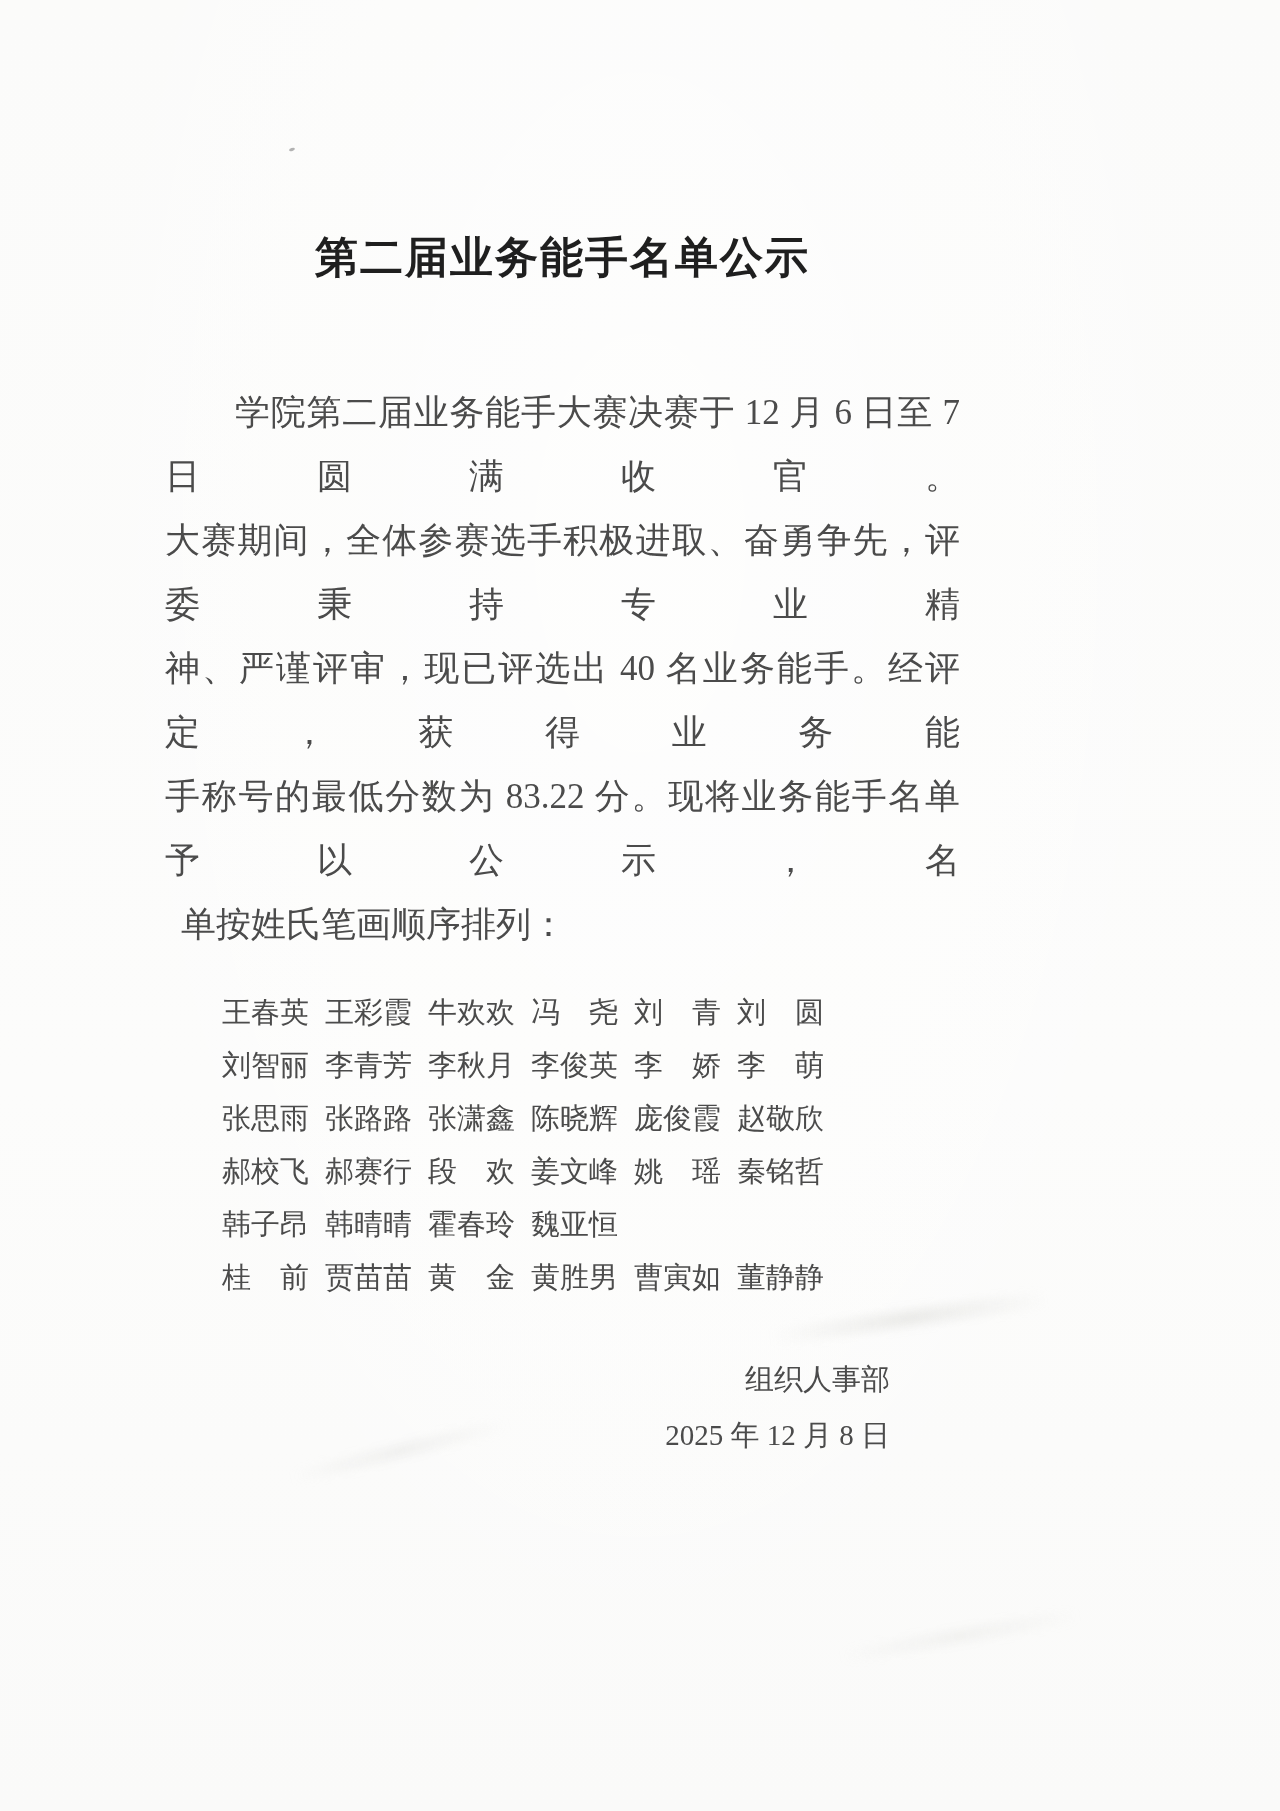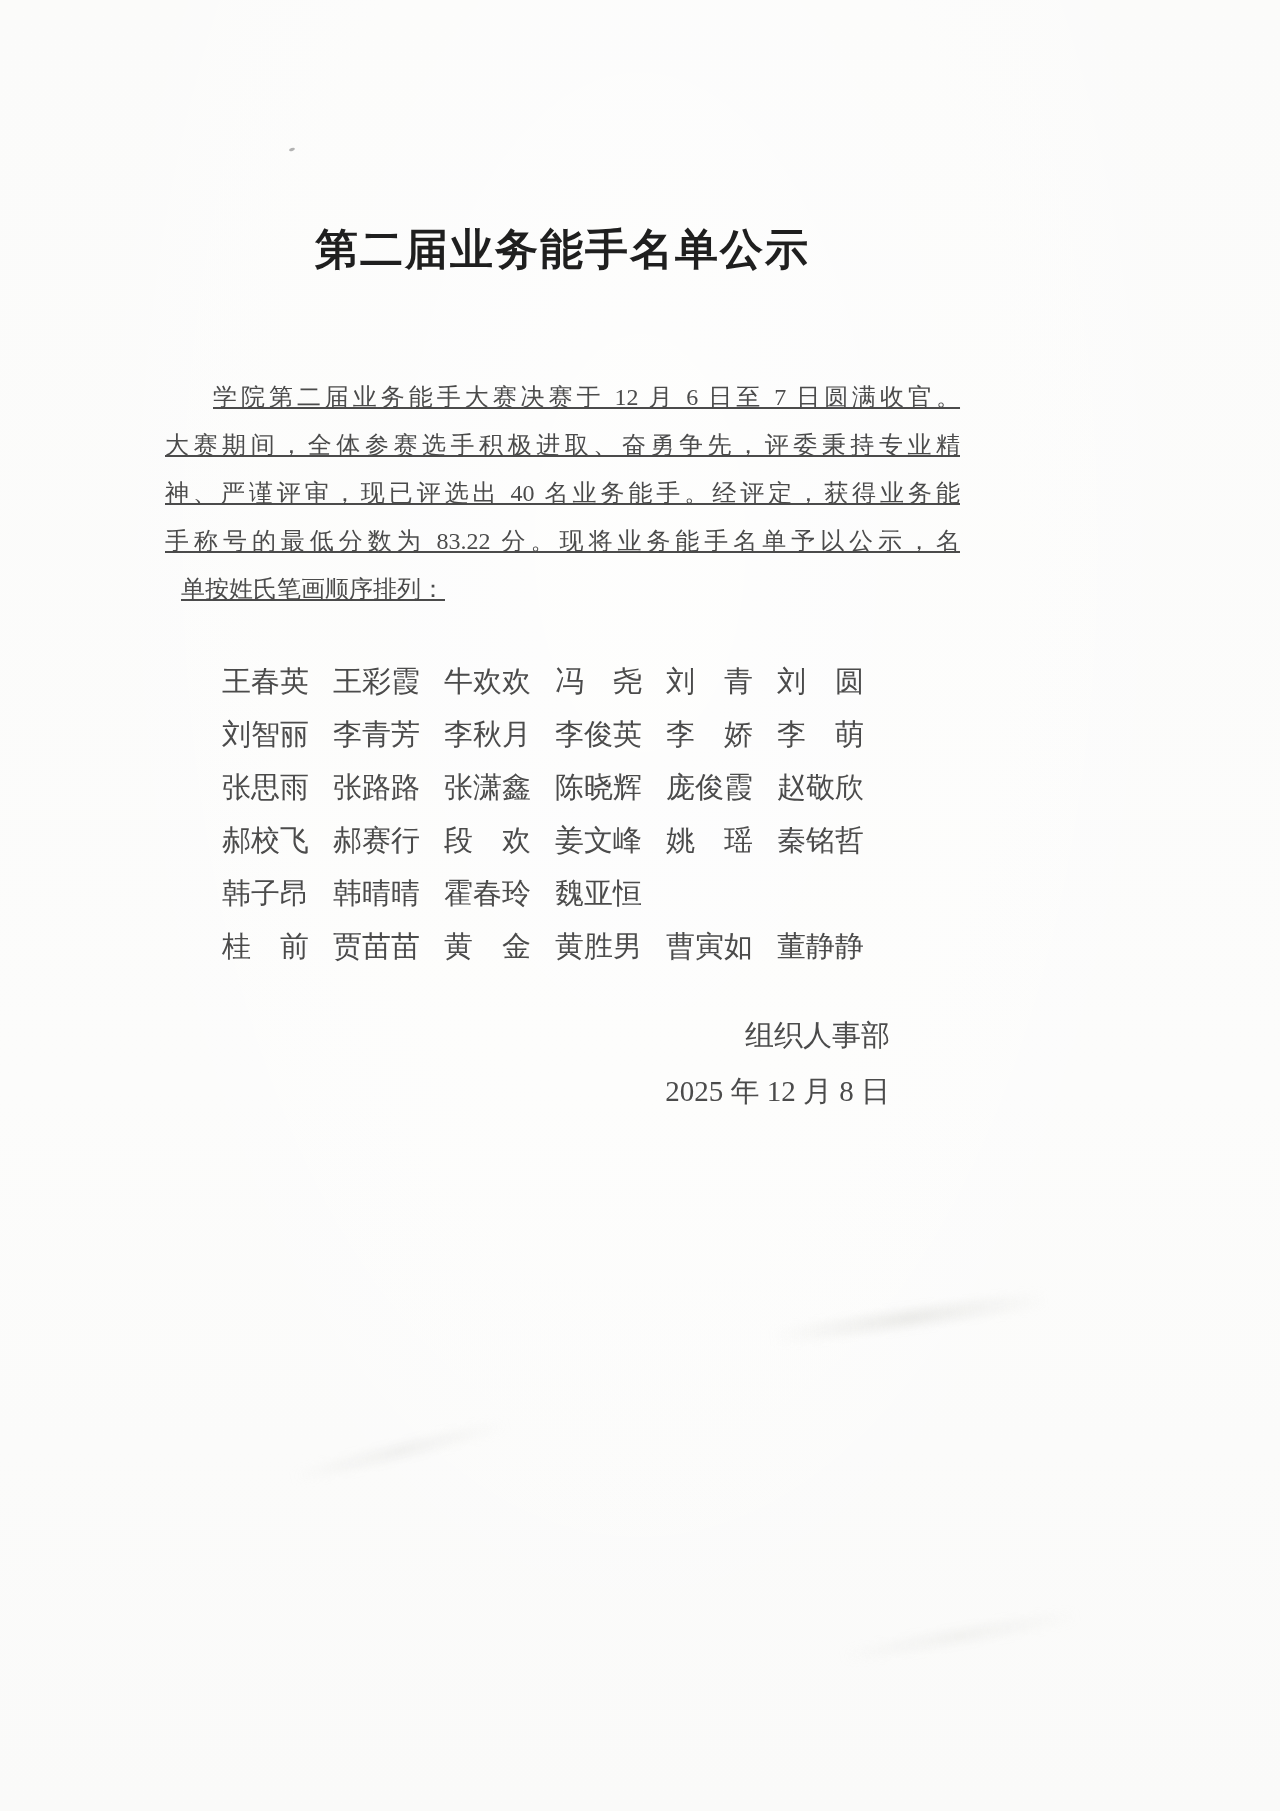--- a/index.html
+++ b/index.html
@@ -12,62 +12,61 @@
     background: #fcfcfb;
     position: relative;
     overflow: hidden;
     font-family: "Liberation Serif", serif;
   }
   .page {
     position: absolute;
     left: 0; top: 0;
     width: 1280px;
     height: 1811px;
-    padding: 8px 320px 0 165px;
+    padding: 16px 320px 0 165px;
     box-sizing: border-box;
     background:
       radial-gradient(ellipse at 50% 30%, rgba(255,255,255,0.6), rgba(0,0,0,0) 70%),
       linear-gradient(180deg, #fbfbfa 0%, #fcfcfb 60%, #faFaf9 100%);
   }
   .doc-title {
     margin-top: 213px;
     text-align: center;
     font-size: 43px;
     font-weight: 700;
     color: #1f1f1f;
     letter-spacing: 2px;
     font-family: "Liberation Serif", serif;
   }
   .body-paragraph {
     margin-top: 94px;
-    font-size: 24px;
-    line-height: 48px;
+    font-size: 35px;
+    line-height: 64px;
     color: #4b4b4b;
-    text-decoration: underline;
   }
   .body-line {
     text-align: justify;
     text-align-last: justify;
   }
   .body-line.first {
     text-indent: 2em;
   }
   .body-line.last {
     text-align-last: left;
     margin-left: 16px;
   }
   .names-list {
     margin-top: 36px;
     padding-left: 57px;
   }
   .name-row {
     height: 53px;
     display: flex;
-    gap: 24px;
-    align-items: flex-end;
+    gap: 16px;
+    align-items: flex-start;
   }
   .name-cell {
     display: inline-block;
     width: 87px;
     font-size: 29px;
     color: #4b4b4b;
     text-align: justify;
     text-align-last: justify;
     white-space: nowrap;
   }

